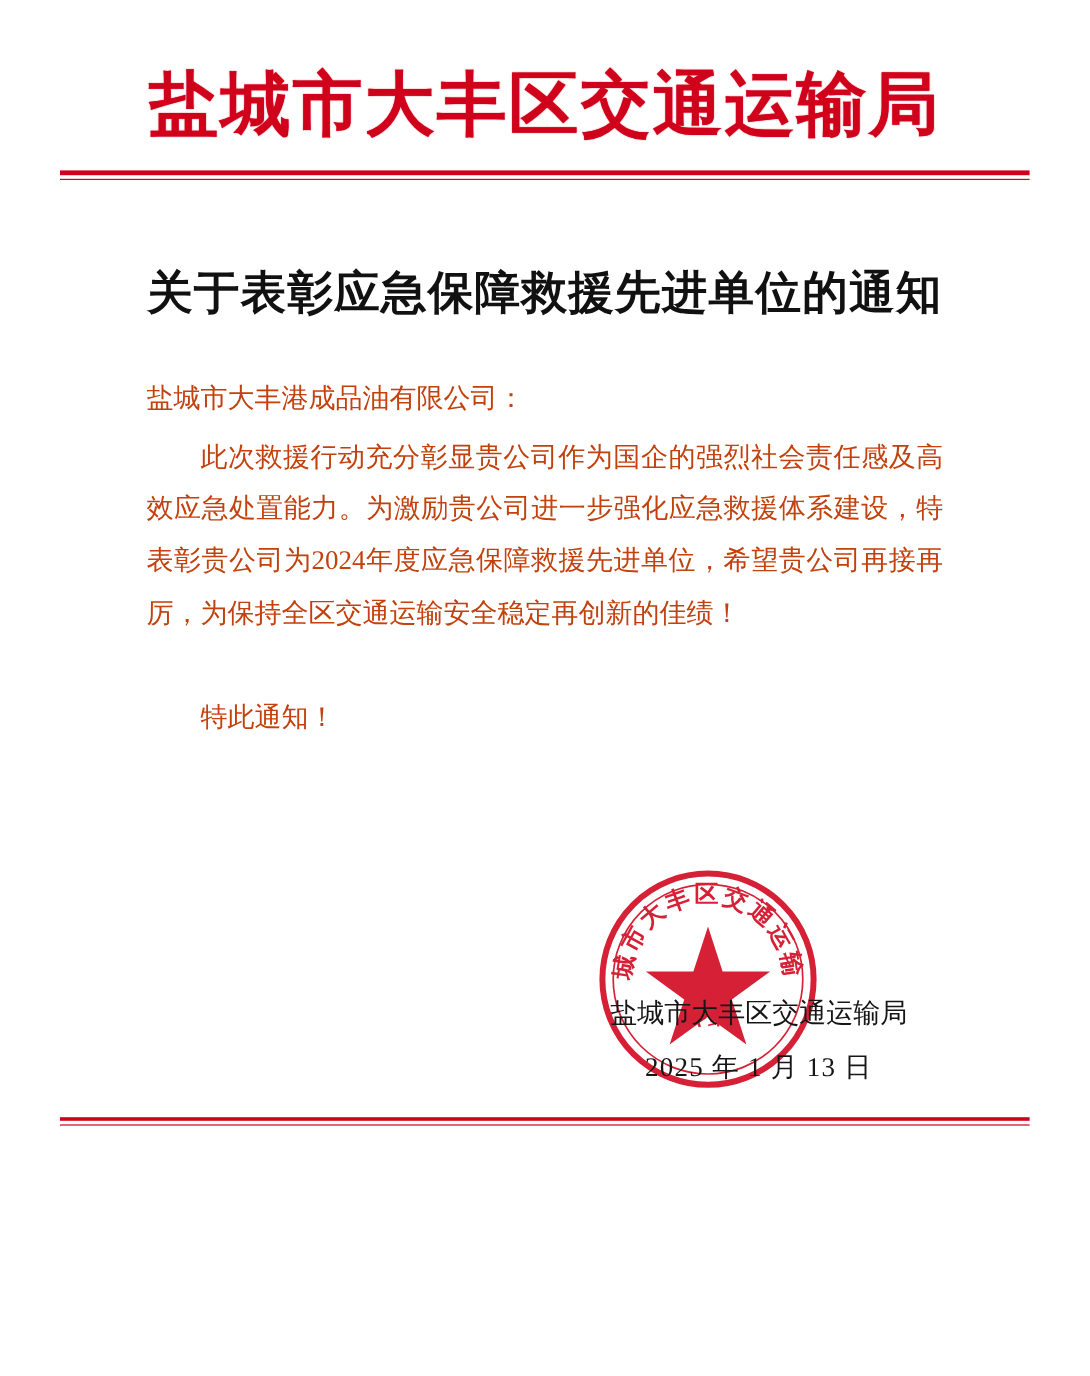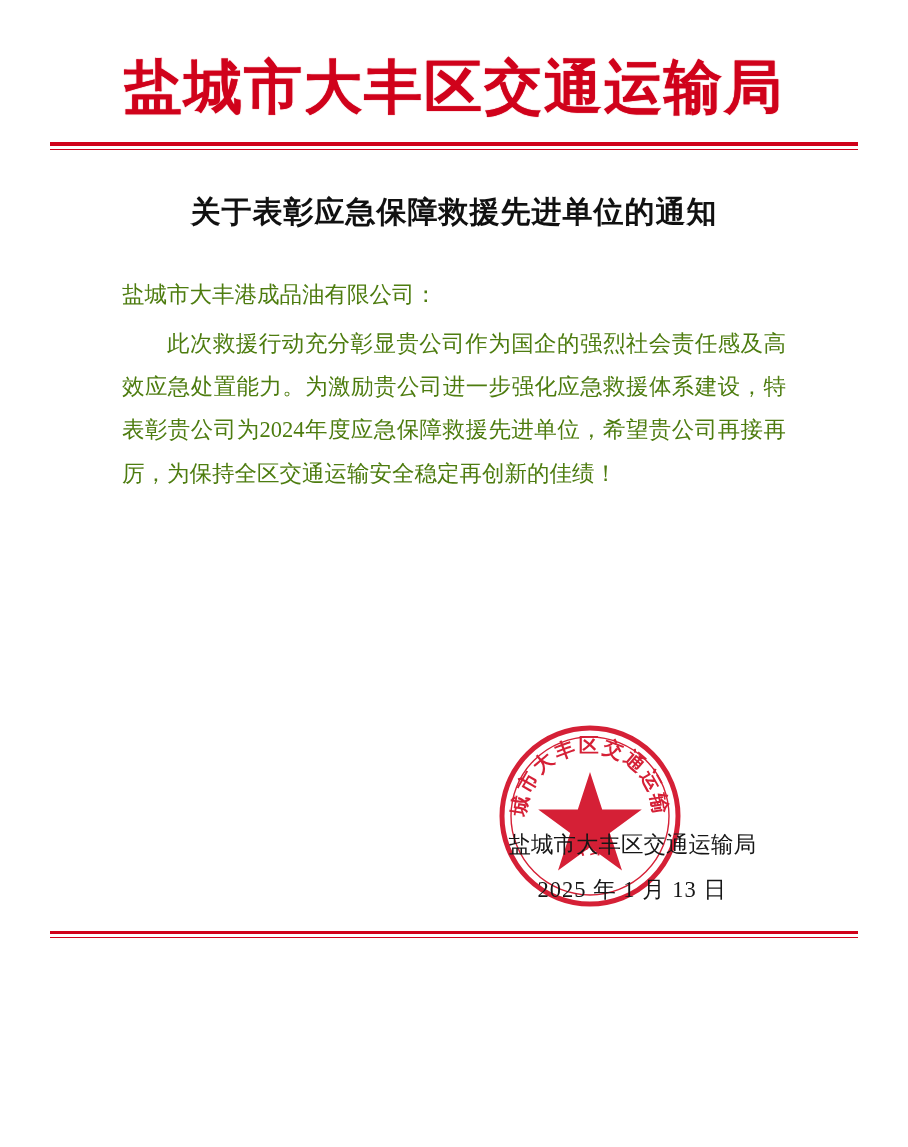--- a/index.html
+++ b/index.html
@@ -46,38 +46,38 @@
     background: #d0021b;
   }
   .rule-thin {
     height: 1px;
     background: #d0021b;
     margin-top: 3px;
   }
 
   
   .doc-title {
-    margin: 42px auto 0 auto;
+    margin: 69px auto 0 auto;
     width: 760px;
     text-align: center;
-    font-size: 30px;
+    font-size: 38px;
     font-weight: bold;
     letter-spacing: 1px;
     color: #111;
   }
 
   
   .body-wrap {
     margin: 40px auto 0 auto;
     width: 664px;
     font-size: 22.5px;
     line-height: 1.92;
     text-align: justify;
     text-justify: inter-ideograph;
-    color: #4d7c0f;
+    color: #c2410c;
   }
   .salutation {
     margin-bottom: 6px;
   }
   .para {
     text-indent: 2em;
     margin: 0;
   }
   .para + .para {
     margin-top: 2px;
@@ -135,20 +135,21 @@
       <div class="rule-thick"></div>
       <div class="rule-thin"></div>
     </div>
   </div>
 
   <div class="doc-title">关于表彰应急保障救援先进单位的通知</div>
 
   <div class="body-wrap">
     <div class="salutation">盐城市大丰港成品油有限公司：</div>
     <p class="para">此次救援行动充分彰显贵公司作为国企的强烈社会责任感及高效应急处置能力。为激励贵公司进一步强化应急救援体系建设，特表彰贵公司为2024年度应急保障救援先进单位，希望贵公司再接再厉，为保持全区交通运输安全稳定再创新的佳绩！</p>
+    <div class="closing">特此通知！</div>
   </div>
 
   <div class="seal">
     <svg width="192" height="192" viewBox="0 0 192 192" xmlns="http://www.w3.org/2000/svg">
       <circle cx="96" cy="96" r="88" fill="none" stroke="#d0021b" stroke-width="5"></circle>
       <circle cx="96" cy="96" r="79" fill="none" stroke="#d0021b" stroke-width="1.4"></circle>
       <path d="M96 52 L108.2 89.6 L147.8 89.6 L115.8 112.9 L128 150.5 L96 127.2 L64 150.5 L76.2 112.9 L44.2 89.6 L83.8 89.6 Z" fill="#d0021b"></path>
       <defs>
         <path id="sealArcTop" d="M 96,96 m -64,0 a 64,64 0 1,1 128,0" fill="none"></path>
         <path id="sealArcBottom" d="M 96,96 m -38,0 a 38,38 0 0,0 76,0" fill="none"></path>

